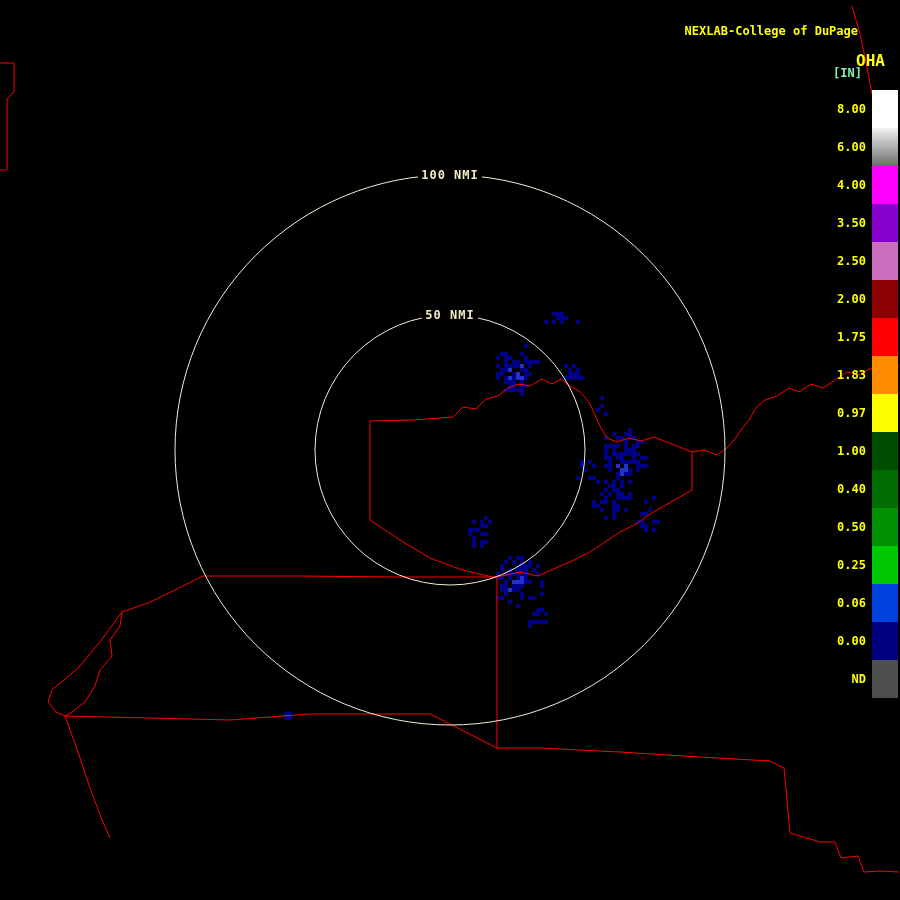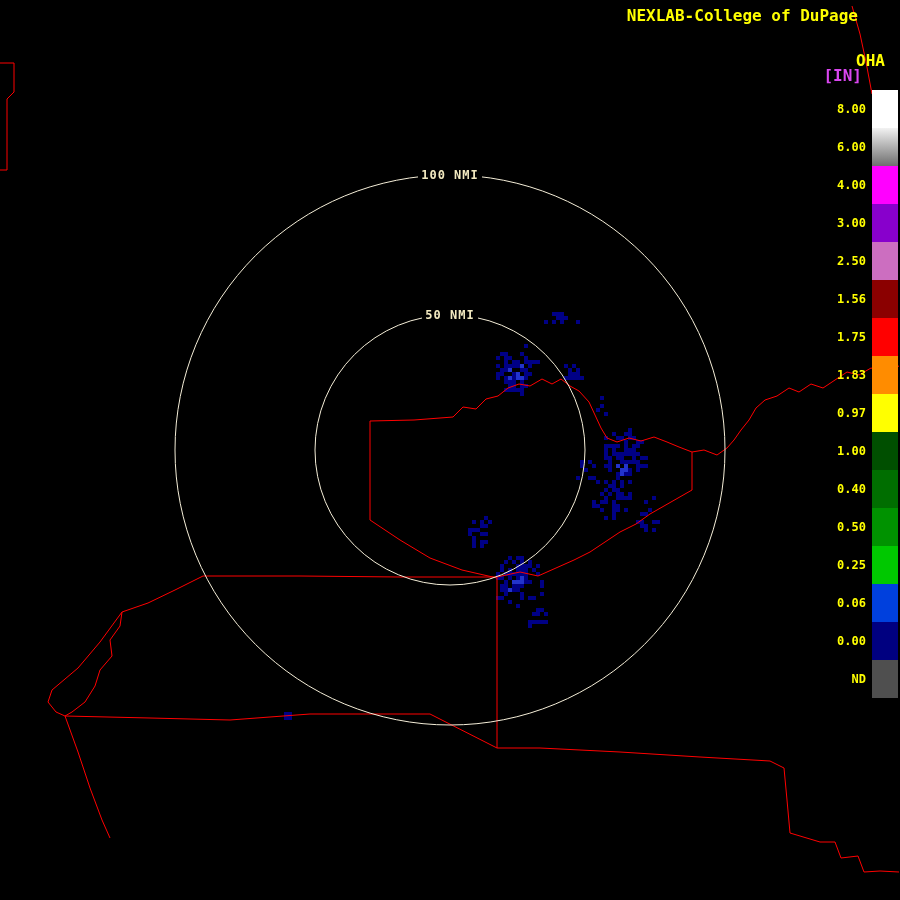--- a/index.html
+++ b/index.html
@@ -7,30 +7,30 @@
   body {
     width: 900px; height: 900px; overflow: hidden;
     font-family: "DejaVu Sans Mono", monospace;
   }
   .screen {
     position: relative; width: 900px; height: 900px;
     background: #000000;
   }
   .map { position: absolute; left: 0; top: 0; }
   .title {
-    position: absolute; top: 6px; right: 42px;
-    color: #ffff00; font-size: 16px; font-weight: bold; white-space: nowrap;
+    position: absolute; top: 24px; right: 42px;
+    color: #ffff00; font-size: 12px; font-weight: bold; white-space: nowrap;
   }
   .product-code {
     position: absolute; top: 51px; right: 15px;
     color: #ffff00; font-size: 16px; font-weight: bold;
   }
   .units {
     position: absolute; top: 66px; right: 38px;
-    color: #d946ef; font-size: 16px; font-weight: bold;
+    color: #86efac; font-size: 12px; font-weight: bold;
   }
   .legend { position: absolute; top: 90px; right: 2px; width: 26px; }
   .legend-row { position: relative; width: 26px; height: 38px; }
   .legend-swatch { display: block; width: 26px; height: 100%; }
   .legend-label {
     position: absolute; right: 32px; top: 50%; transform: translateY(-50%);
     color: #ffff00; font-size: 12px; font-weight: bold; white-space: nowrap;
   }
   .footer {
     position: absolute; bottom: 7px; left: 0; width: 100%;
@@ -387,29 +387,29 @@
       </div>
       <div class="legend-row">
         <span class="legend-label">6.00</span>
         <span class="legend-swatch" style="background: linear-gradient(rgb(242, 242, 242), rgb(110, 110, 110));"></span>
       </div>
       <div class="legend-row">
         <span class="legend-label">4.00</span>
         <span class="legend-swatch" style="background: rgb(255, 0, 255);"></span>
       </div>
       <div class="legend-row">
-        <span class="legend-label">3.00</span>
+        <span class="legend-label">3.50</span>
         <span class="legend-swatch" style="background: rgb(136, 0, 204);"></span>
       </div>
       <div class="legend-row">
         <span class="legend-label">2.50</span>
         <span class="legend-swatch" style="background: rgb(204, 110, 192);"></span>
       </div>
       <div class="legend-row">
-        <span class="legend-label">1.56</span>
+        <span class="legend-label">2.00</span>
         <span class="legend-swatch" style="background: rgb(139, 0, 0);"></span>
       </div>
       <div class="legend-row">
         <span class="legend-label">1.75</span>
         <span class="legend-swatch" style="background: rgb(255, 0, 0);"></span>
       </div>
       <div class="legend-row">
         <span class="legend-label">1.83</span>
         <span class="legend-swatch" style="background: rgb(255, 140, 0);"></span>
       </div>

